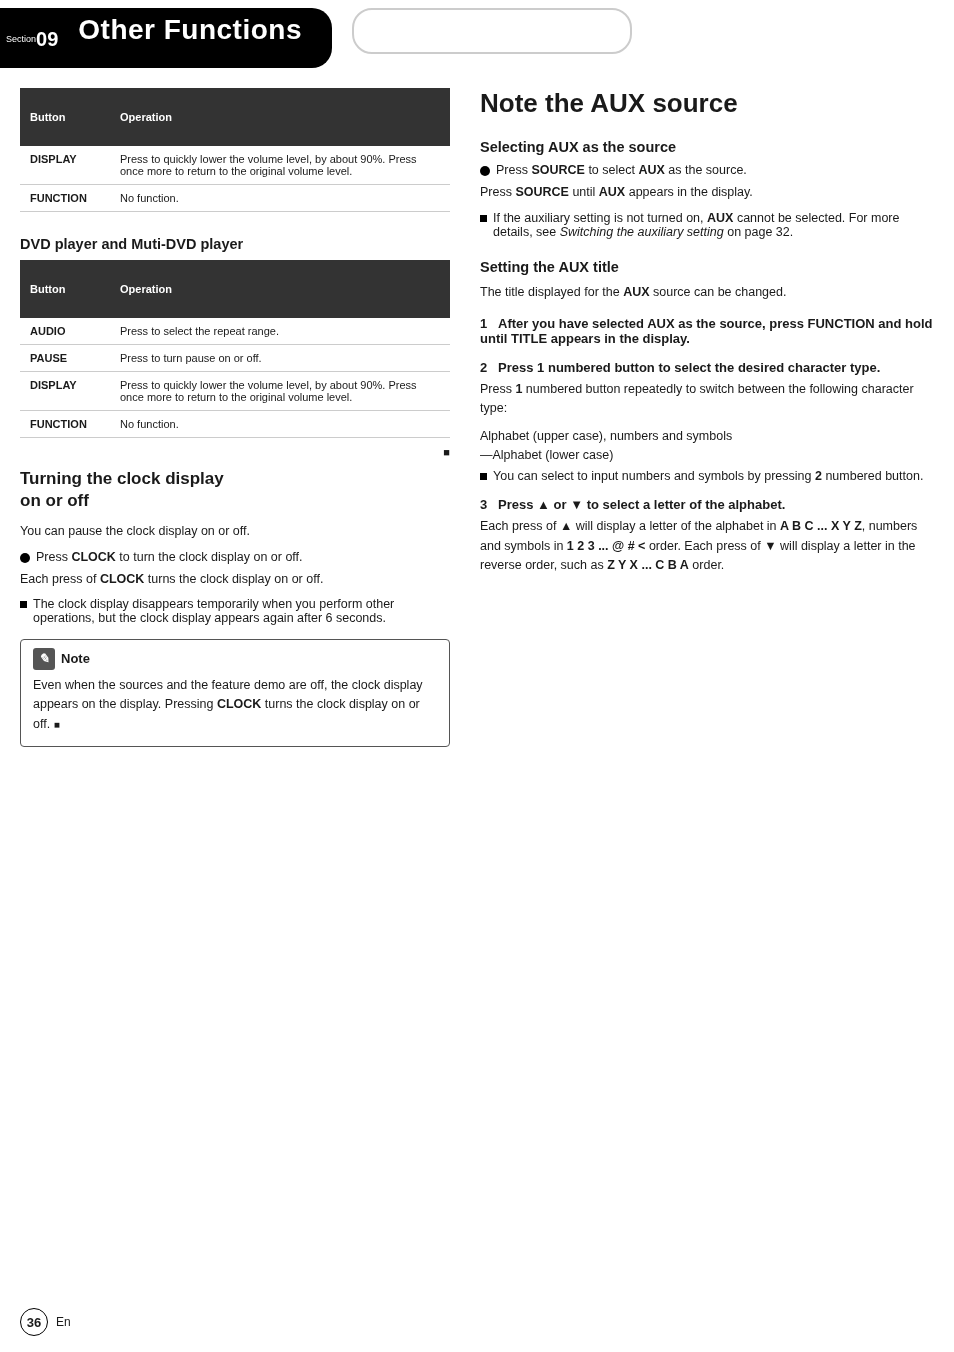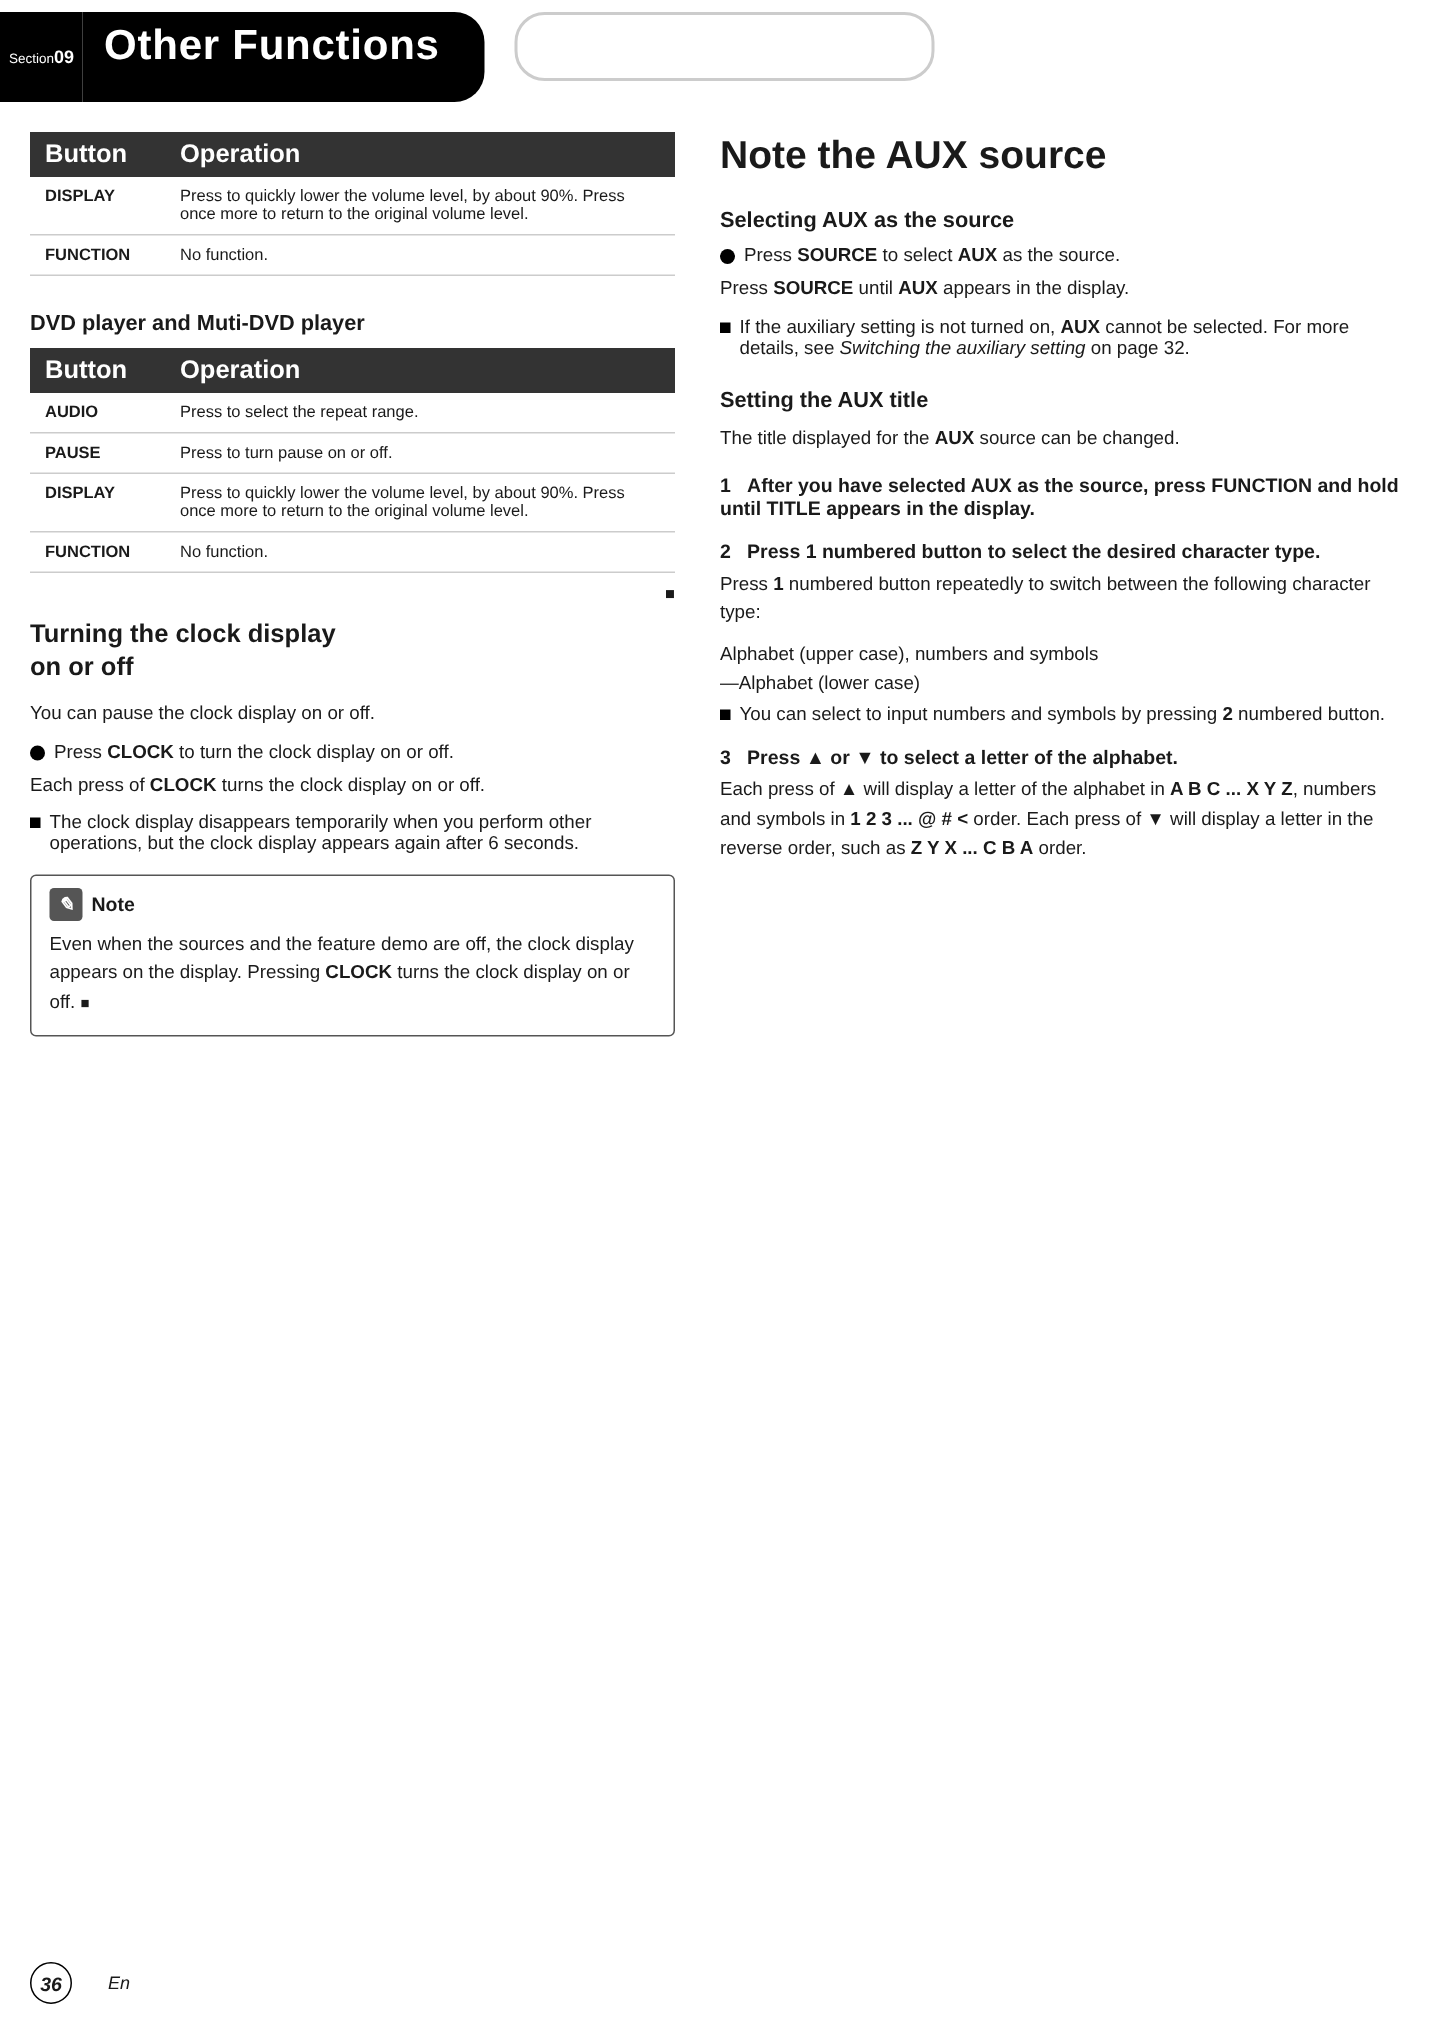--- a/index.html
+++ b/index.html
@@ -31,21 +31,21 @@
       justify-content: flex-start;
       min-width: 38px;
     }
     .section-label {
       font-size: 9px;
       font-weight: normal;
       color: #fff;
       line-height: 1.2;
     }
     .section-number {
-      font-size: 12px;
+      font-size: 20px;
       font-weight: bold;
       color: #fff;
       line-height: 1.1;
     }
     .title-pill {
       background: #000;
       color: #fff;
       border-radius: 0 20px 20px 0;
       padding: 6px 30px 22px 14px;
       display: flex;
@@ -82,24 +82,24 @@
       width: 100%;
       border-collapse: collapse;
       margin-bottom: 24px;
       font-size: 12.5px;
     }
     .data-table thead tr {
       background: #333;
       color: #fff;
     }
     .data-table thead th {
-      padding: 5px 10px;
+      padding: 23px 10px;
       text-align: left;
       font-weight: bold;
-      font-size: 17px;
+      font-size: 11px;
     }
     .data-table tbody tr {
       border-bottom: 1px solid #ccc;
     }
     .data-table tbody td {
       padding: 7px 10px;
       vertical-align: top;
       font-size: 11px;
     }
     .data-table tbody td:first-child {
@@ -186,22 +186,21 @@
       display: inline;
     }
 
     
     .page-footer {
       position: absolute;
       bottom: 16px;
       left: 20px;
       display: flex;
       align-items: center;
-      gap: 24px;
-      font-style: italic;
+      gap: 8px;
     }
     .page-num-badge {
       border: 1.5px solid #000;
       border-radius: 50%;
       width: 28px;
       height: 28px;
       display: flex;
       align-items: center;
       justify-content: center;
       font-weight: bold;

